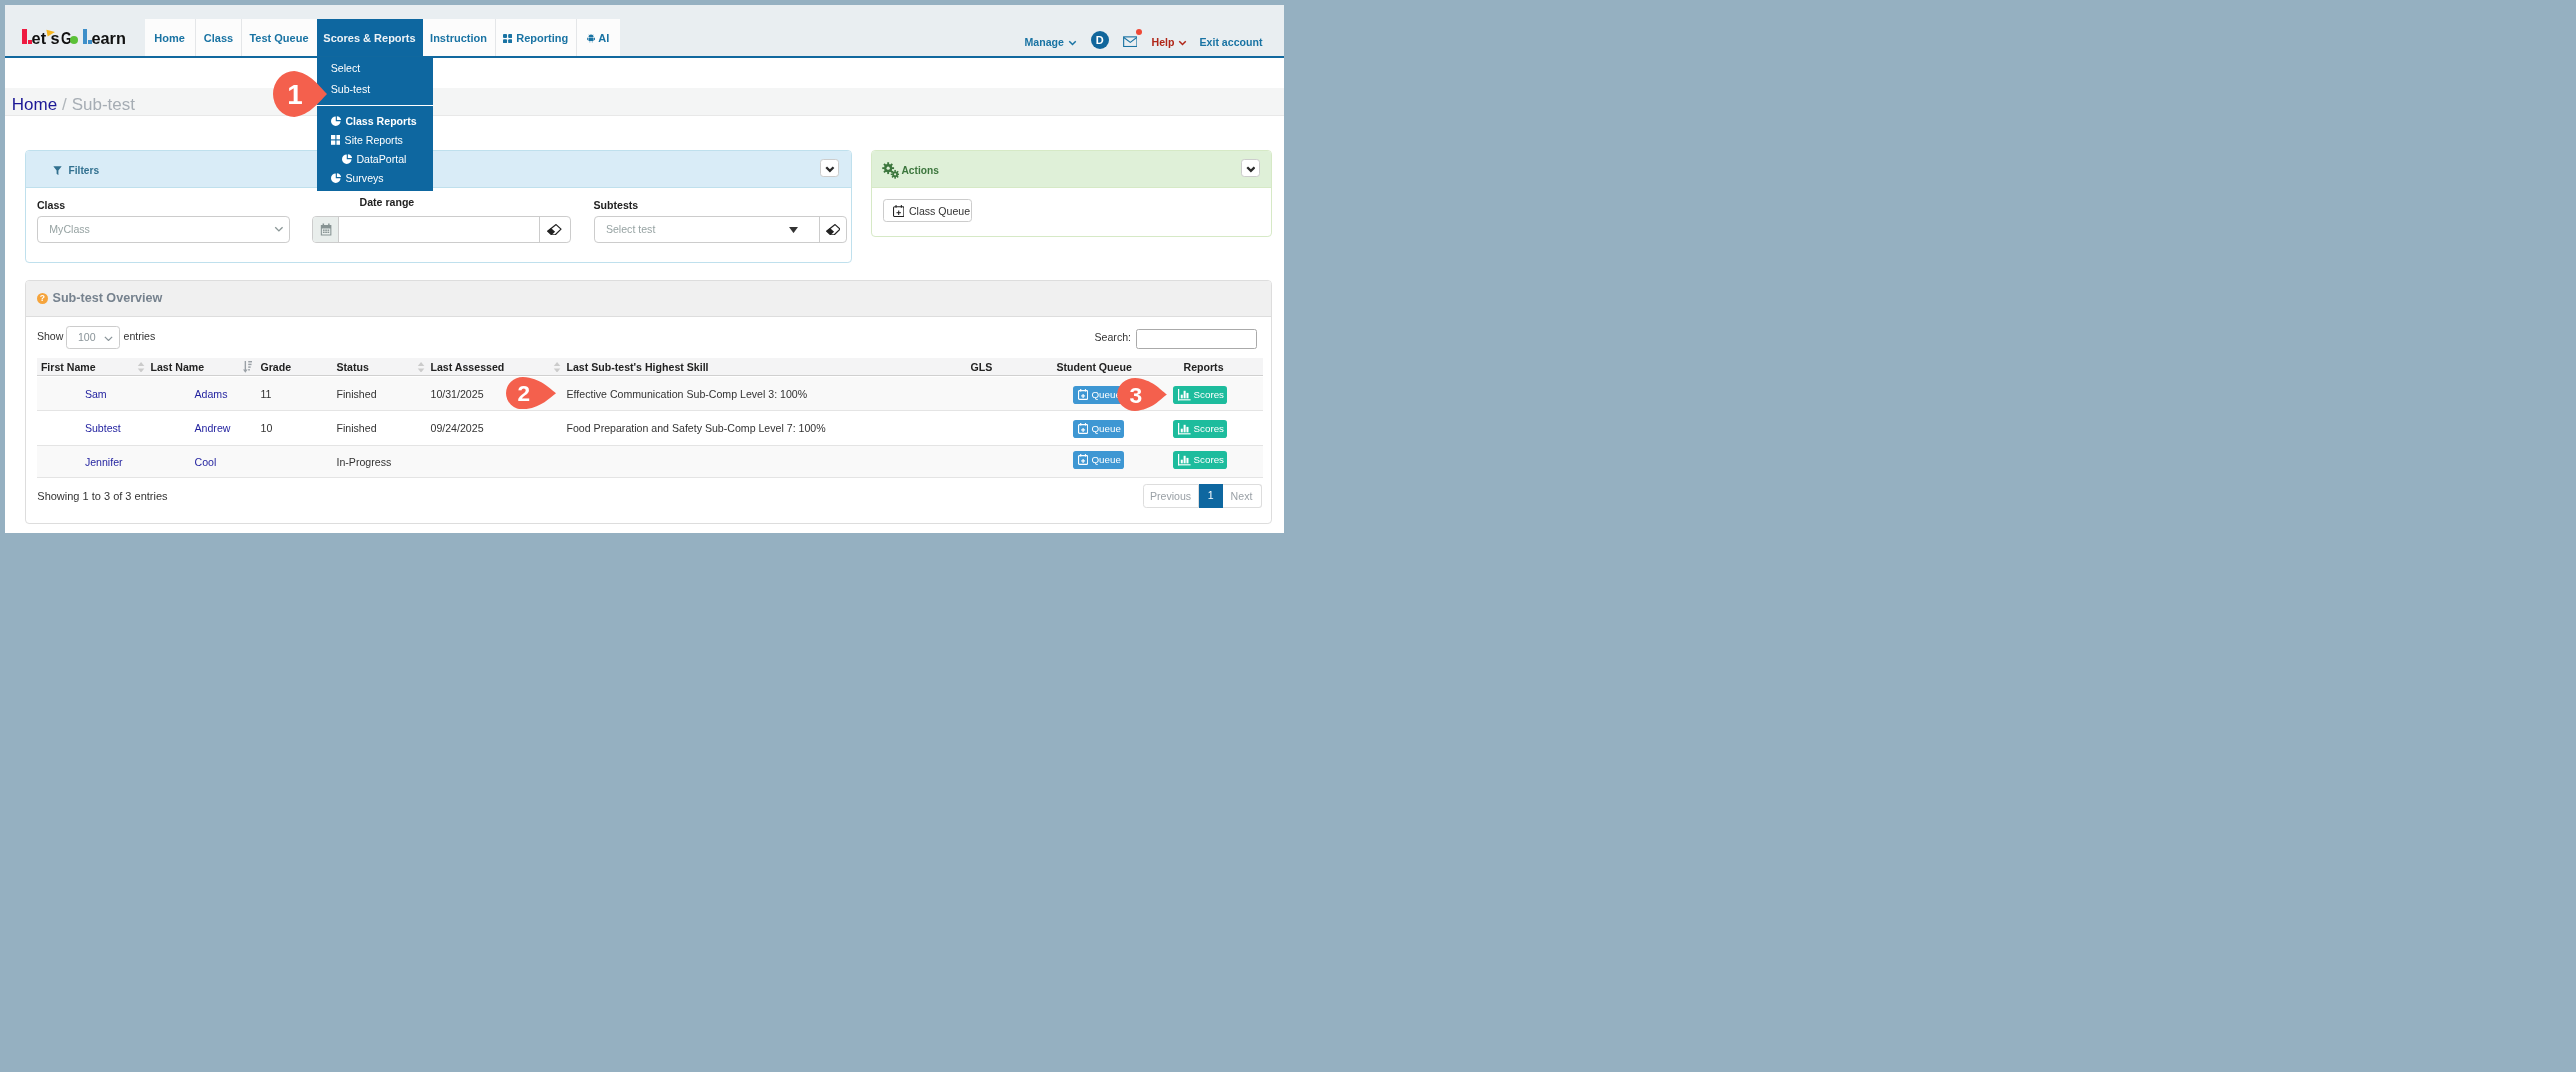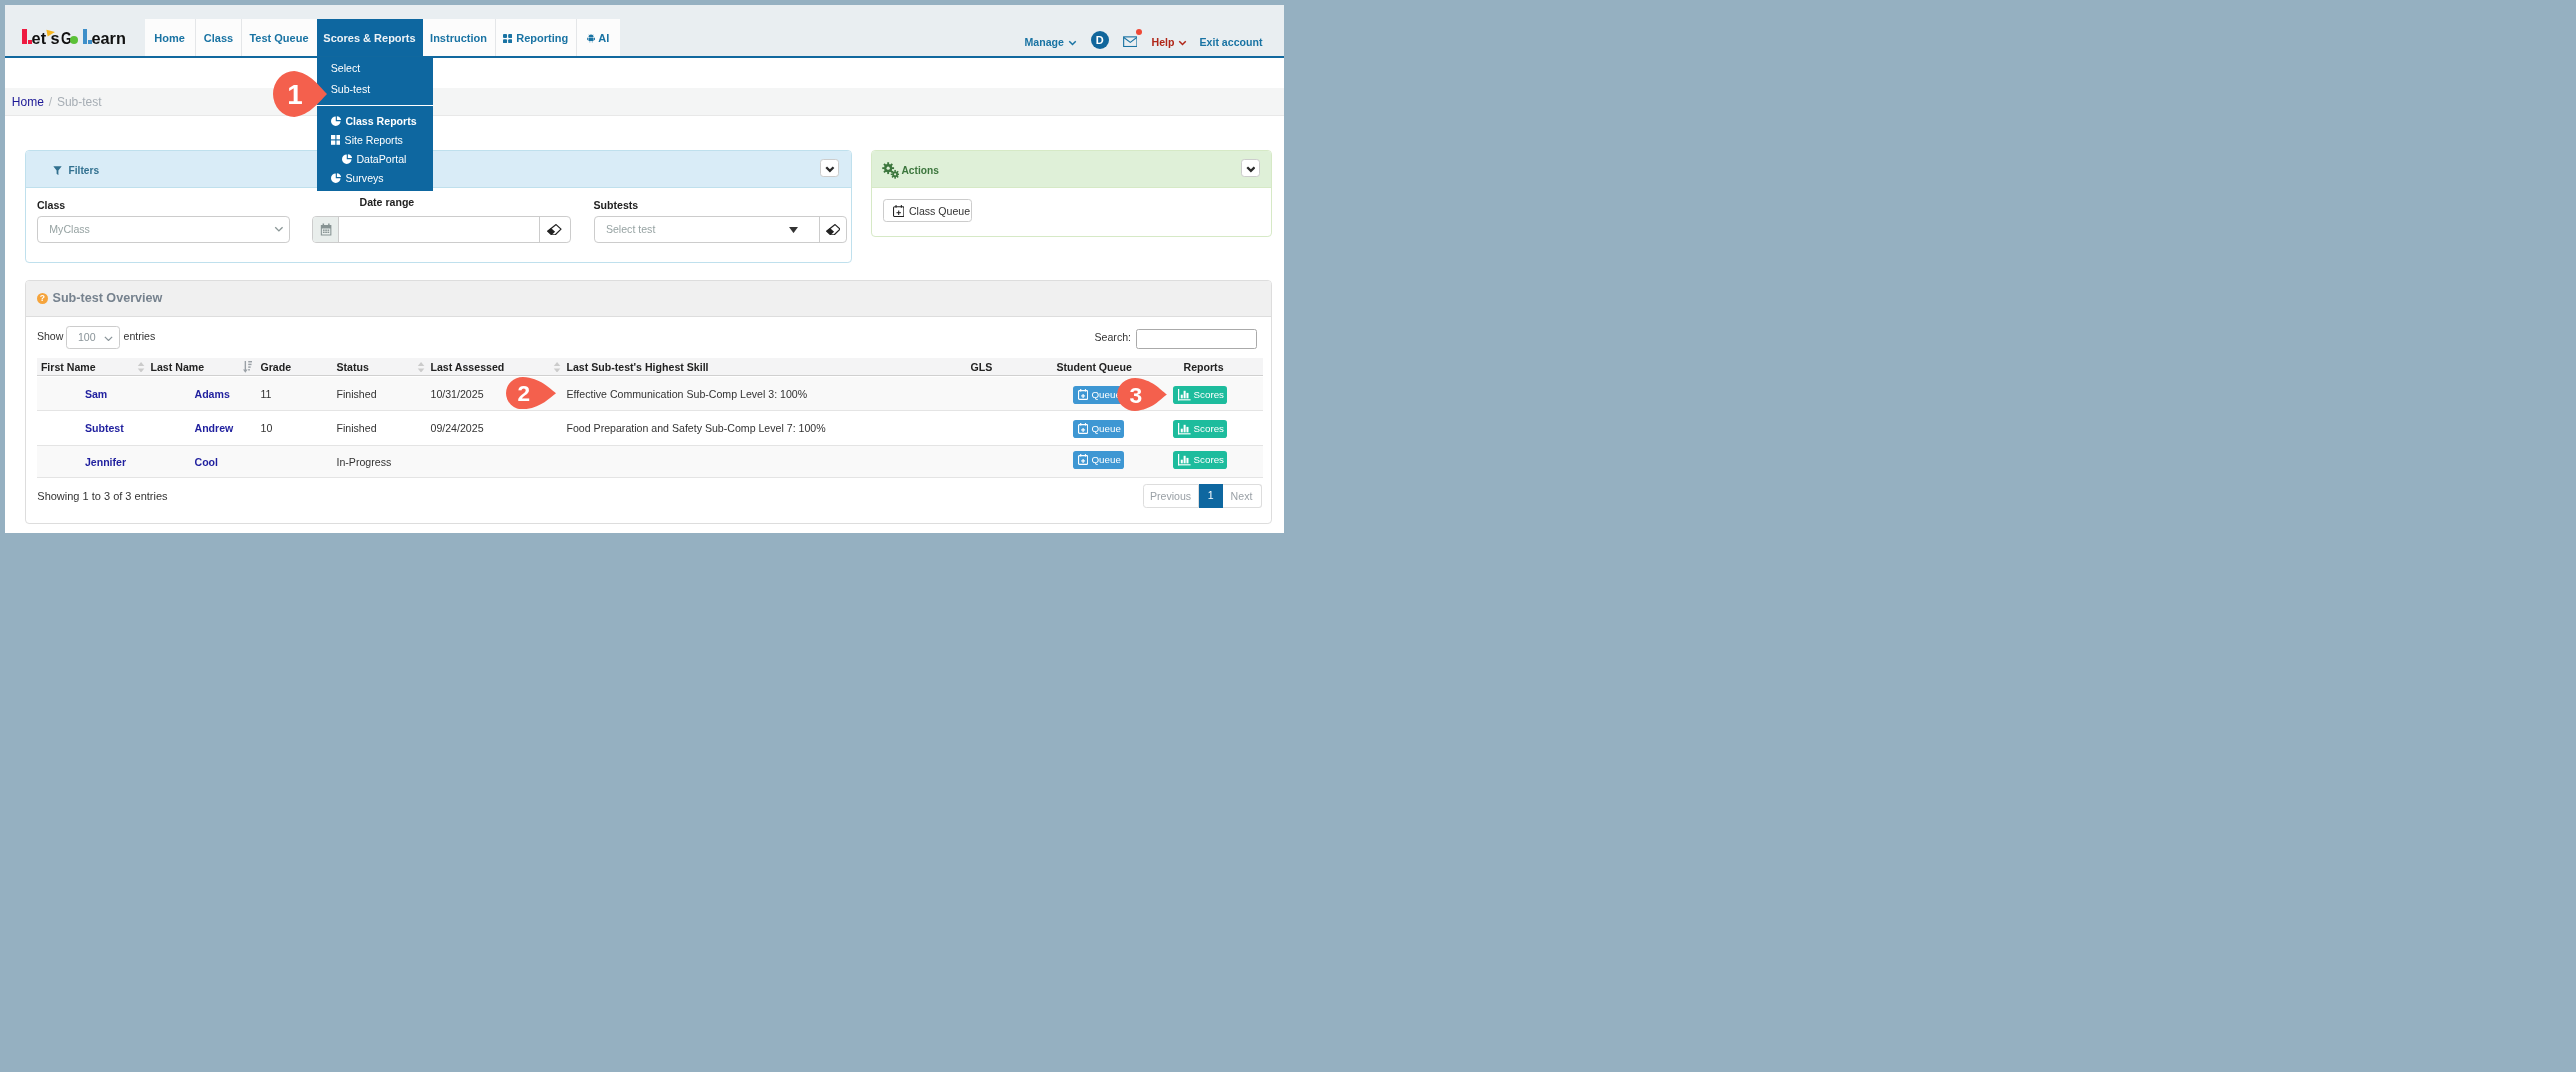--- a/index.html
+++ b/index.html
@@ -3,32 +3,32 @@
 <meta charset="utf-8">
 <style>
 * { margin:0; padding:0; box-sizing:border-box; }
 html,body { width:1288px; height:536px; background:#95b0c1; font-family:"Liberation Sans", sans-serif; }
 .page { position:absolute; left:4.5px; top:4.5px; width:1279px; height:528px; background:#fff; }
 .abs { position:absolute; }
 .header { position:absolute; left:0; top:0; width:100%; height:51px; background:#e9eef1; }
 .navitem { position:absolute; top:14.5px; height:37px; background:#fcfcfc; color:#1973a3; font-size:11px; font-weight:bold; text-align:center; line-height:39px; border-left:0.8px solid #e4e6e8; white-space:nowrap; }
 .blueline { position:absolute; left:0; top:51px; width:100%; height:2px; background:#11689e; }
 .classbar { position:absolute; left:0; top:53px; width:100%; height:30px; background:#f1f1f1; border-bottom:0.8px solid #dcdcdc; font-size:10.6px; color:#333; }
-.crumbbar { position:absolute; left:0; top:83px; width:100%; height:28px; background:#f4f5f5; border-bottom:0.8px solid #e8e8e8; font-size:12px; }
+.crumbbar { position:absolute; left:0; top:83px; width:100%; height:28px; background:#f4f5f5; border-bottom:0.8px solid #e8e8e8; font-size:17px; }
 .menu { position:absolute; left:312px; top:52px; width:116px; height:134px; background:#0e67a0; z-index:30; }
 .menu .mi { position:absolute; left:0; width:100%; color:#fff; font-size:10.6px; white-space:nowrap; }
 .panel { position:absolute; background:#fff; border-radius:4.1px; }
 .phead { position:absolute; left:0; top:0; width:100%; height:37px; border-radius:3.3px 3.3px 0 0; }
 .collapsebtn { position:absolute; width:19.5px; height:22px; background:#fff; border:0.8px solid #ccc; border-radius:3.3px; }
 .lbl { position:absolute; font-size:10.6px; font-weight:bold; color:#222; }
 .ctl { position:absolute; height:27px; border:0.8px solid #ccc; border-radius:4.1px; background:#fff; }
 .ph { color:#97a3a3; font-size:10.6px; line-height:25px; padding-left:11.4px; }
 .th { position:absolute; font-size:10.6px; font-weight:bold; color:#222; white-space:nowrap; }
 .td { position:absolute; font-size:10.6px; color:#333; white-space:nowrap; }
-.tlink { font-weight:bold; color:#1f1f9e;padding-left:44px; }
+.tlink { font-weight:normal; color:#1f1f9e;padding-left:44px; }
 .btn-q { position:absolute; width:51px; height:18.3px; background:#3e97d3; border-radius:2.8px; color:#fff; font-size:9.8px; }
 .btn-s { position:absolute; width:54px; height:18.7px; background:#1dbc9d; border-radius:2.8px; color:#fff; font-size:9.8px; }
 .pin { position:absolute; z-index:40; }
 </style>
 </head>
 <body>
 <div class="page">
   <div class="header"></div>
 
   <div class="abs" style="left:17.5px;top:24px;width:4.5px;height:15.4px;background:#ee1b41;"></div>

